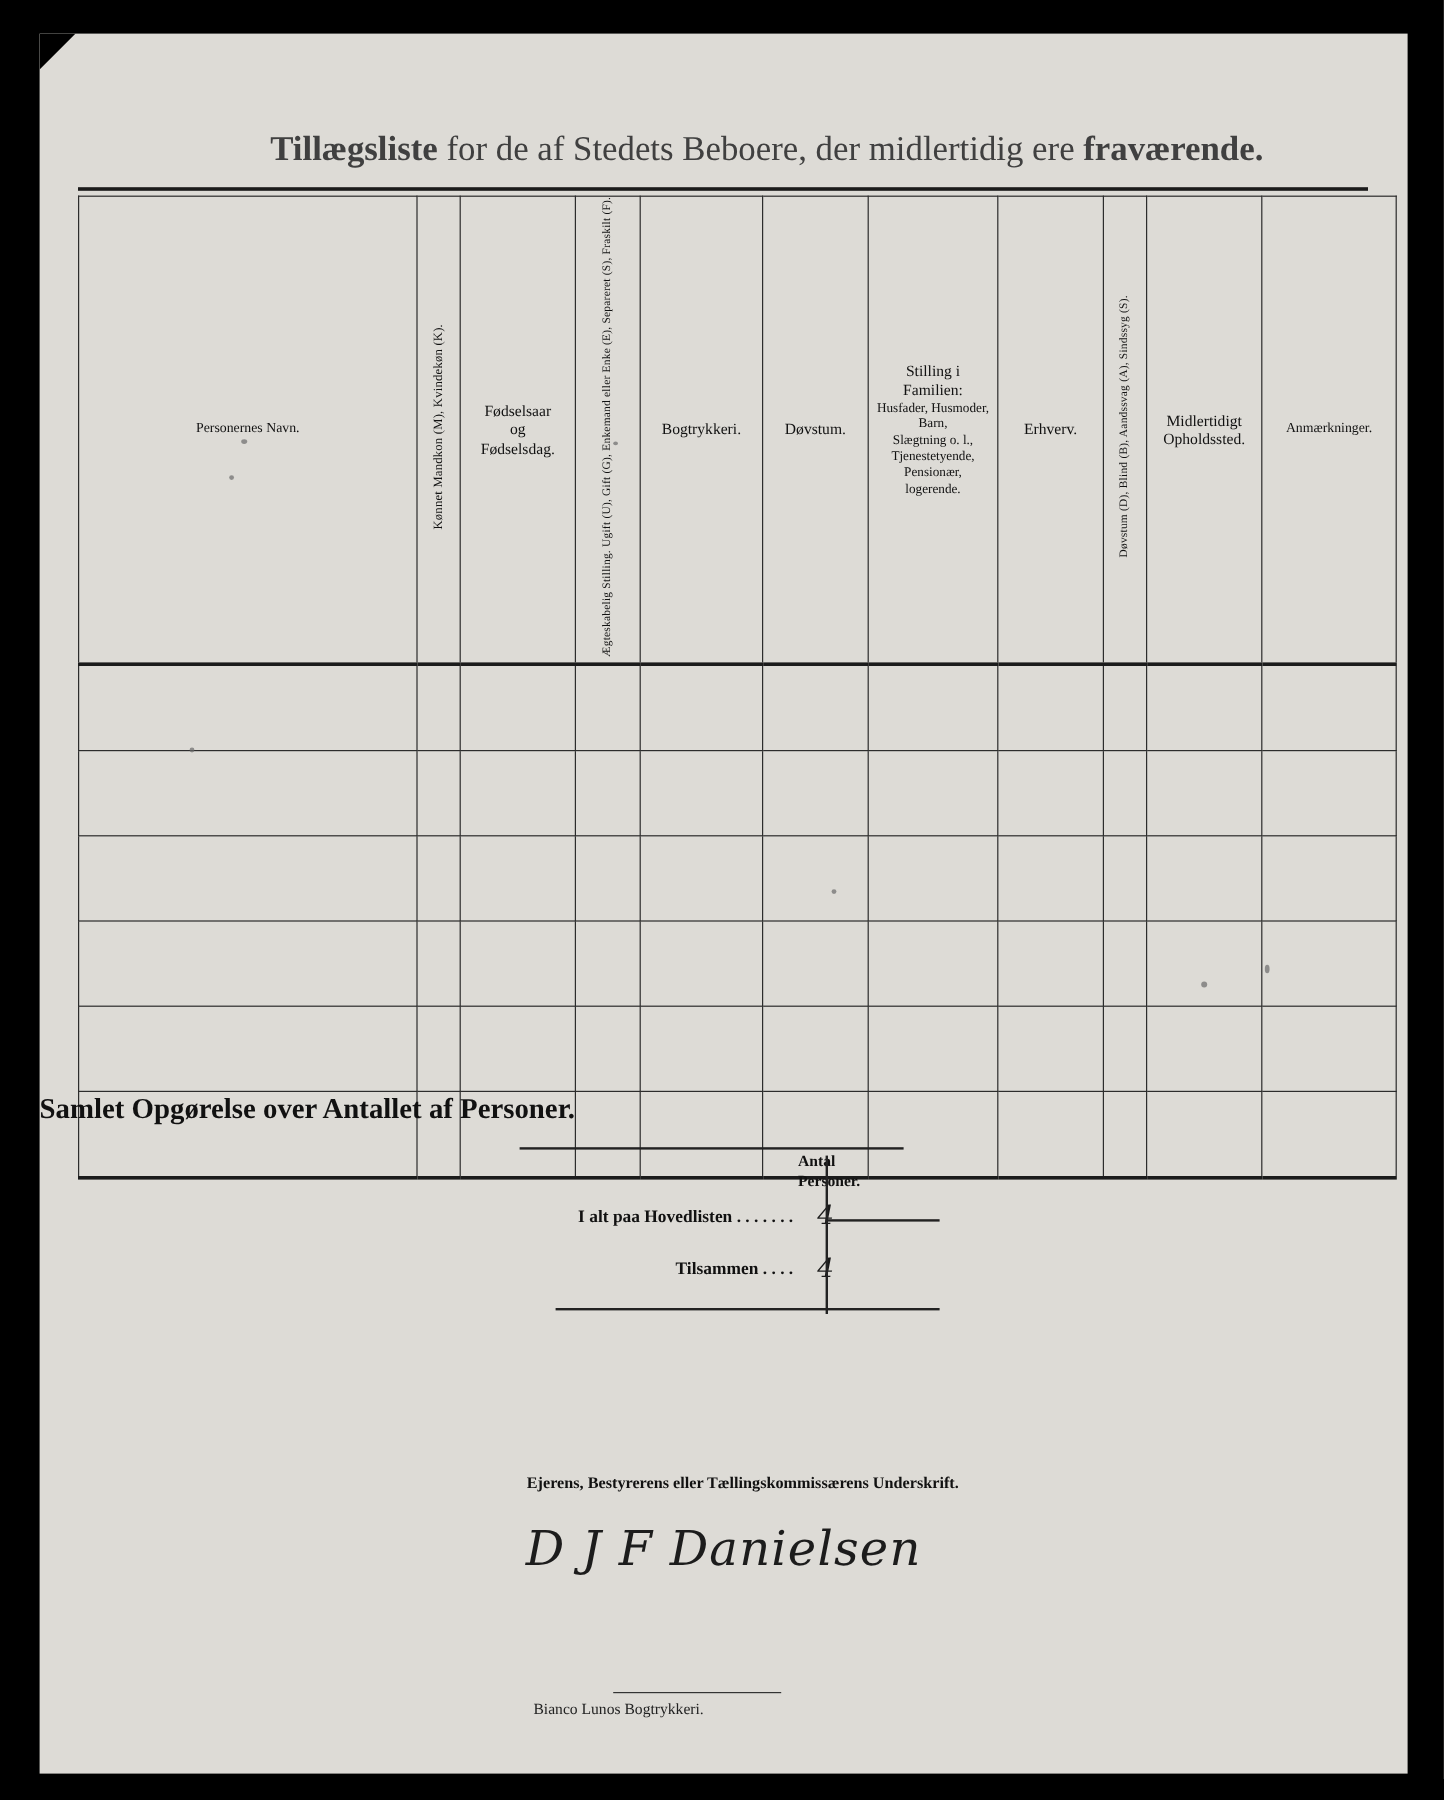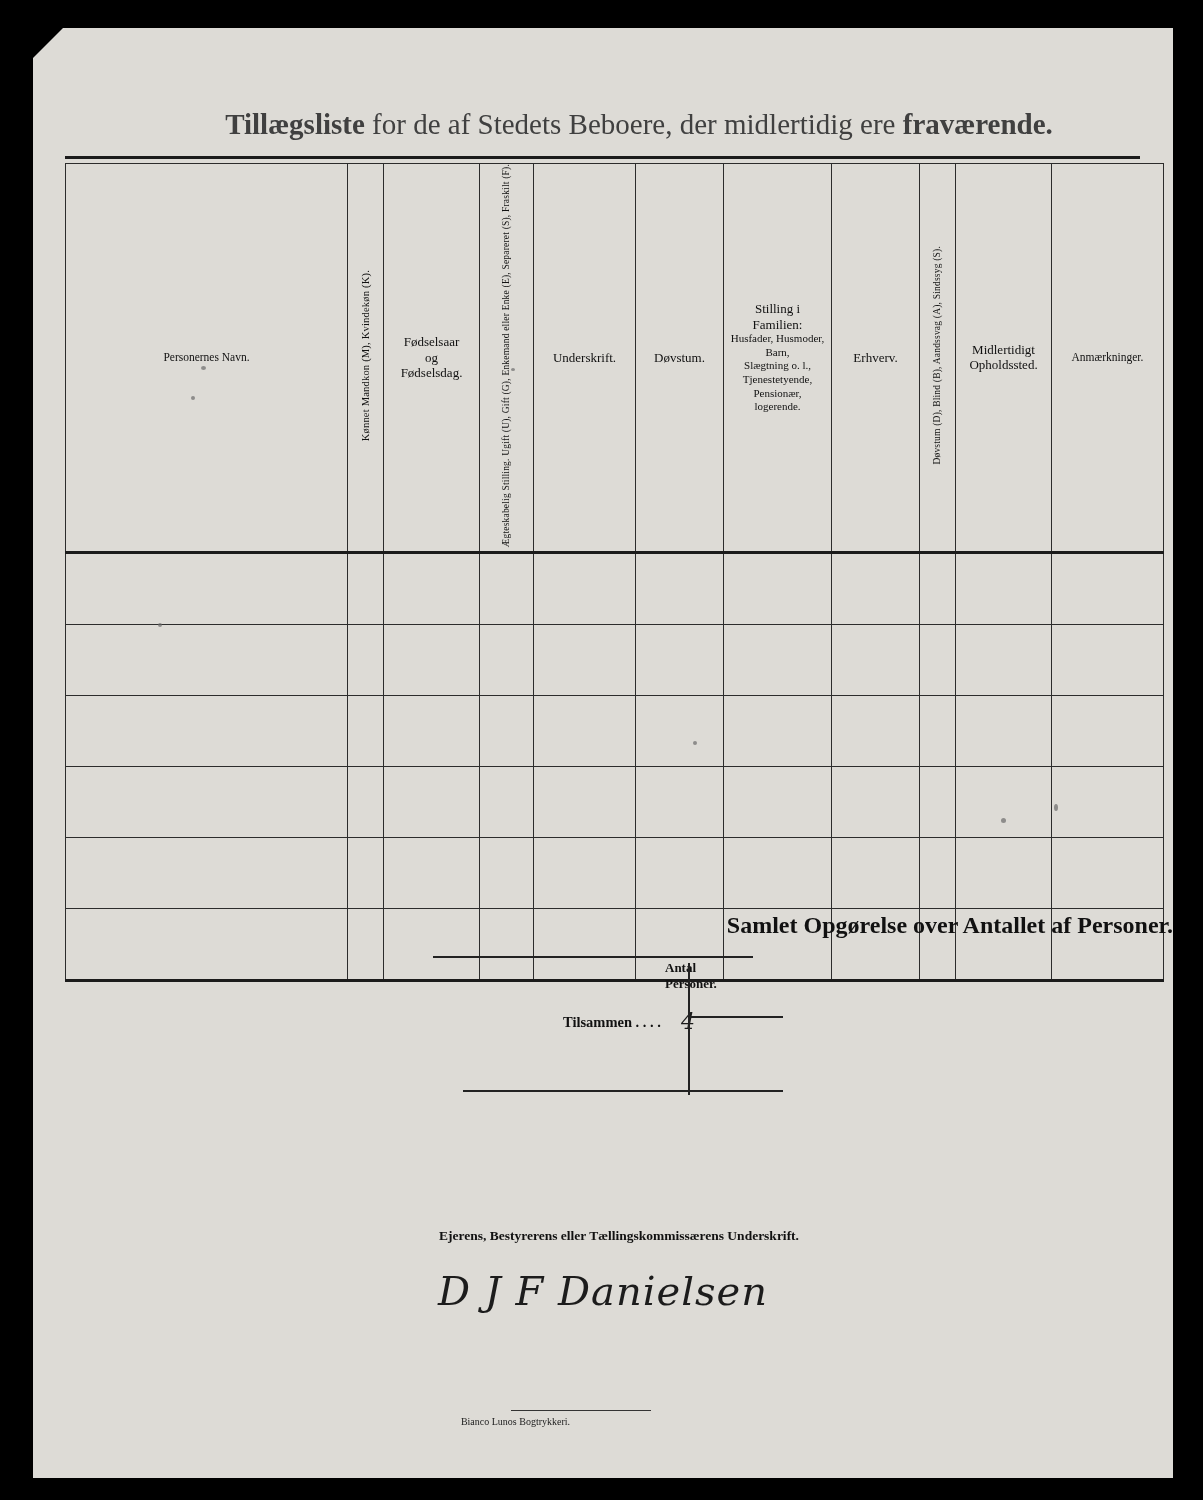--- a/index.html
+++ b/index.html
@@ -90,21 +90,21 @@
     height: 3px;
     background: #1b1b1b;
   }
 
   
   .summary-title {
     position: absolute;
     left: 0;
     top: 884px;
     width: 1140px;
-    text-align: right;
+    text-align: left;
     font-size: 24px;
     font-weight: bold;
     color: #111;
   }
   .sum-table {
     position: absolute;
     left: 400px;
     top: 928px;
     width: 320px;
     font-size: 14.5px;
@@ -204,21 +204,21 @@
     width: 140px;
     height: 1px;
     background: #333;
   }
   .footer {
     position: absolute;
     left: 0;
     top: 1388px;
     width: 965px;
     text-align: center;
-    font-size: 10px;
+    font-size: 13px;
     color: #222;
   }
   .speck {
     position: absolute;
     background: #6b6b6b;
     border-radius: 50%;
     opacity: .7;
   }
 </style>
 </head>
@@ -247,21 +247,21 @@
       <col style="width:36px">
       <col style="width:96px">
       <col style="width:112px">
     </colgroup>
     <thead>
       <tr>
         <th>Personernes Navn.</th>
         <th><span class="vert">Kønnet Mandkon (M), Kvindekøn (K).</span></th>
         <th class="big">Fødselsaar<br>og<br>Fødselsdag.</th>
         <th><span class="vert small">Ægteskabelig Stilling. Ugift (U), Gift (G), Enkemand eller Enke (E), Separeret (S), Fraskilt (F).</span></th>
-        <th class="big">Underskrift.</th>
+        <th class="big">Bogtrykkeri.</th>
         <th class="big">Døvstum.</th>
         <th>
           <span style="font-size:13px;">Stilling i<br>Familien:</span><br>
           <span style="font-size:11px;">Husfader, Husmoder, Barn,<br>Slægtning o. l.,<br>Tjenestetyende,<br>Pensionær,<br>logerende.</span>
         </th>
         <th class="big">Erhverv.</th>
         <th><span class="vert small">Døvstum (D), Blind (B), Aandssvag (A), Sindssyg (S).</span></th>
         <th class="big">Midlertidigt<br>Opholdssted.</th>
         <th>Anmærkninger.</th>
       </tr>
@@ -351,20 +351,24 @@
   <div class="summary-title">Samlet Opgørelse over Antallet af Personer.</div>
 
   <div class="sum-table">
     <div class="sum-hr"></div>
     <div class="sum-head">
       <div class="antal">
         <span>Antal</span><br>
         <span>Personer.</span>
       </div>
     </div>
+    <div class="sum-row">
+      <span class="lbl">I alt paa Hovedlisten . . . . . . .</span>
+      <span class="val">4</span>
+    </div>
     <div class="sum-row" style="height:44px;line-height:52px;">
       <span class="lbl">Tilsammen . . . .</span>
       <span class="val">4</span>
     </div>
   </div>
   <div class="vline"></div>
   <div class="hline-a"></div>
   <div class="hline-b"></div>
 
   <div class="signature-caption">Ejerens, Bestyrerens eller Tællingskommissærens Underskrift.</div>

